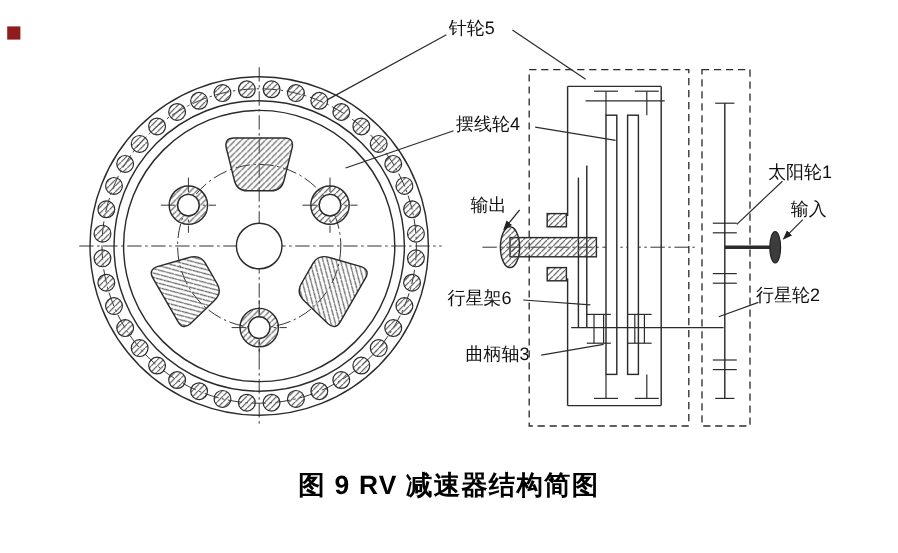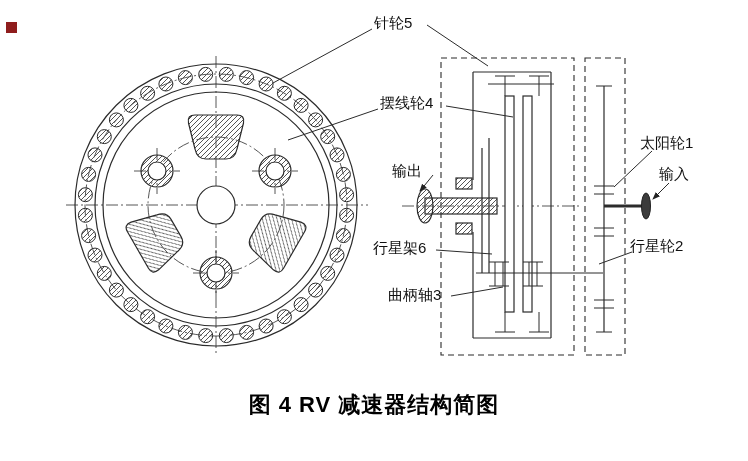--- a/index.html
+++ b/index.html
@@ -188,14 +188,14 @@
       <text class="lbl" x="344" y="108">摆线轮4</text>
       <text class="lbl" x="356" y="176">输出</text>
       <text class="lbl" x="337" y="253">行星架6</text>
       <text class="lbl" x="352" y="300">曲柄轴3</text>
       <text class="lbl" x="604" y="148">太阳轮1</text>
       <text class="lbl" x="623" y="179">输入</text>
       <text class="lbl" x="594" y="251">行星轮2</text>
     </g>
   </svg>
 
-  <div id="caption">图 4  RV 减速器结构简图</div>
+  <div id="caption">图 9  RV 减速器结构简图</div>
 </div>
 
 </body></html>

